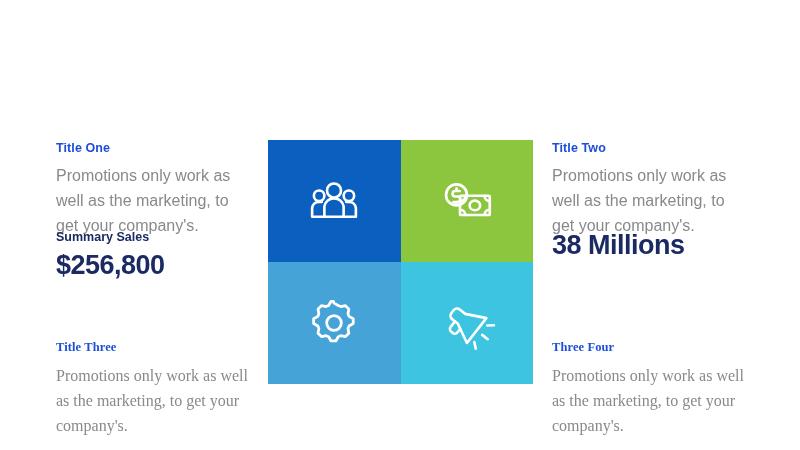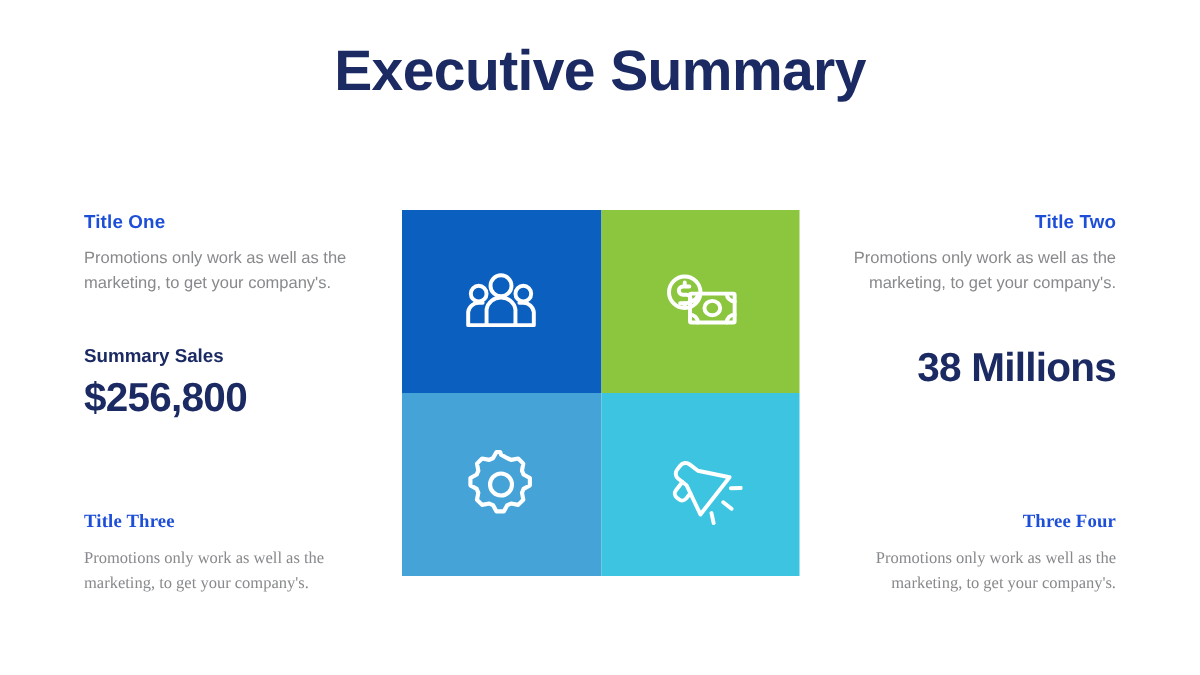--- a/index.html
+++ b/index.html
@@ -33,35 +33,35 @@
     color: #1b2a62;
     line-height: 1.1;
   }
 
   
   .col {
     position: absolute;
     width: 192px;
   }
   .col-left  { left: 56px;  text-align: left; }
-  .col-right { right: 56px; text-align: right; }
+  .col-right { right: 56px; text-align: left; }
 
   .col-r1 { top: 141px; }
   .col-r2 { top: 230px; }
   .col-r3 { top: 340px; font-family: Liberation Serif, serif; }
 
   .block-title {
     font-size: 12.5px;
     font-weight: bold;
     color: #1d4ed8;
     margin: 0 0 9px 0;
     letter-spacing: 0.1px;
   }
   .block-body {
-    font-size: 11px;
+    font-size: 16px;
     line-height: 1.55;
     color: #87898c;
     margin: 0;
   }
   .stat-label {
     font-size: 12.5px;
     font-weight: bold;
     color: #1b2a62;
     margin: 0 0 6px 0;
   }
@@ -92,21 +92,20 @@
   }
   .cell svg {
     display: block;
   }
 </style>
 </head>
 <body>
 
 <div class="slide">
 
-  <div class="slide-title">Executive Summary</div>
 
   <div class="col col-left col-r1">
     <p class="block-title">Title One</p>
     <p class="block-body">Promotions only work as well as the marketing, to get your company's.</p>
   </div>
 
   <div class="col col-left col-r2">
     <p class="stat-label">Summary Sales</p>
     <p class="stat-value">$256,800</p>
   </div>

